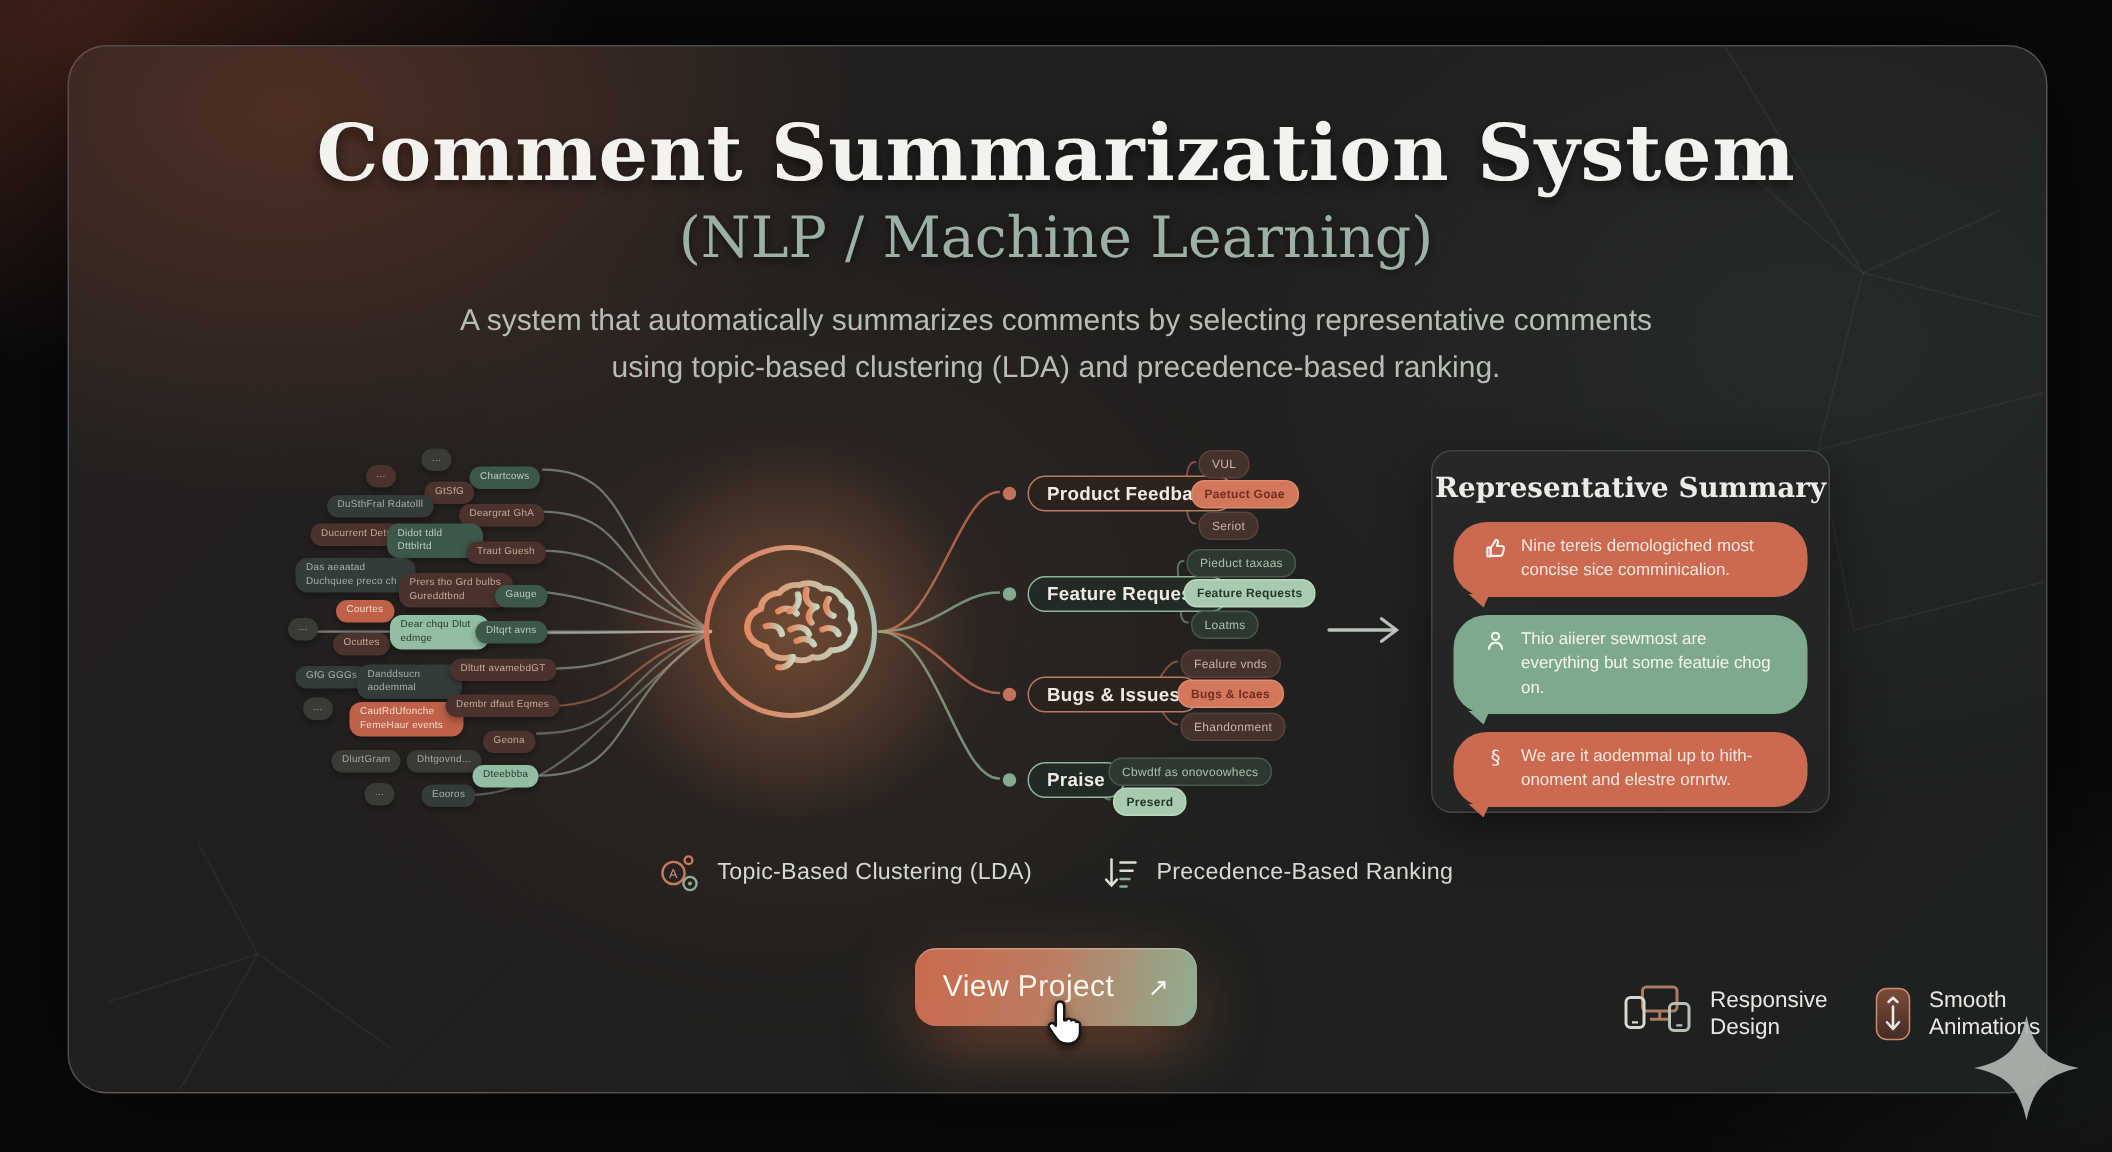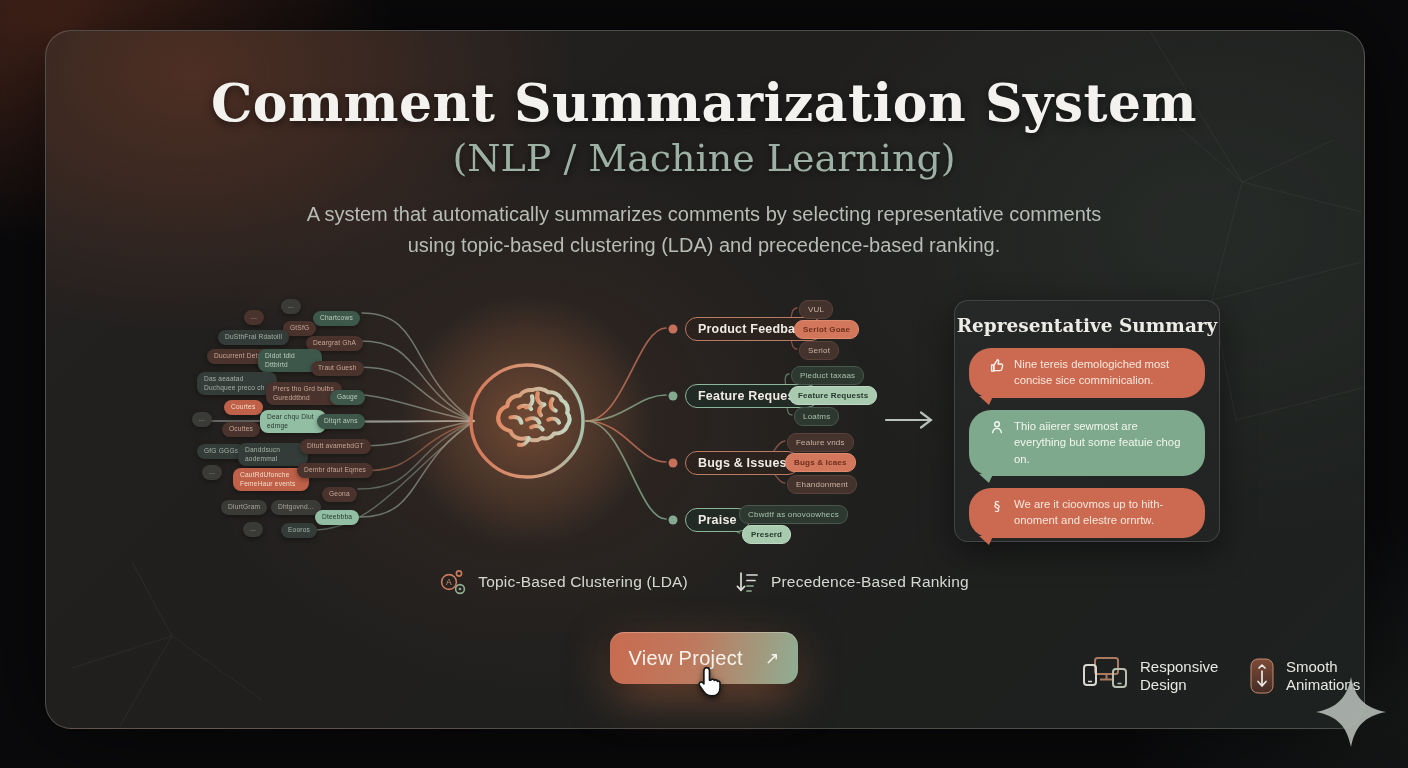--- a/index.html
+++ b/index.html
@@ -217,21 +217,21 @@
     </g>
   </svg>
 
   <div class="cat-label cat-salmon" style="left:685px;top:317px">Product Feedback</div>
   <div class="cat-label cat-green" style="left:685px;top:384px">Feature Requests</div>
   <div class="cat-label cat-salmon" style="left:685px;top:451px">Bugs &amp; Issues</div>
   <div class="cat-label cat-green" style="left:685px;top:508px">Praise</div>
 
   <div id="pills">
       <div class="pill p-brown" style="left: 799px; top: 300px;">VUL</div>
-      <div class="pill p-salmon-filled" style="left: 794px; top: 320px;">Seriot Goae</div>
+      <div class="pill p-salmon-filled" style="left: 794px; top: 320px;">Paetuct Goae</div>
       <div class="pill p-brown" style="left: 799px; top: 341px; text-align: right;">Seriot</div>
       <div class="pill p-green" style="left: 791px; top: 366px;">Pieduct taxaas</div>
       <div class="pill p-mint-filled" style="left: 789px; top: 386px;">Feature Requests</div>
       <div class="pill p-green" style="left: 794px; top: 407px;">Loatms</div>
       <div class="pill p-brown" style="left: 787px; top: 433px;">Fealure vnds</div>
       <div class="pill p-salmon-filled" style="left: 785px; top: 453px;">Bugs &amp; Icaes</div>
       <div class="pill p-brown" style="left: 787px; top: 475px;">Ehandonment</div>
       <div class="pill p-green" style="left: 739px; top: 505px;">Cbwdtf as onovoowhecs</div>
       <div class="pill p-mint-filled" style="left: 742px; top: 525px;">Preserd</div>
     </div>
@@ -249,21 +249,21 @@
       <svg class="sicon" width="16" height="16" viewBox="0 0 16 16" fill="none" stroke="#f4f9f1" stroke-width="1.4" stroke-linecap="round">
         <circle cx="8" cy="5.2" r="2.4"></circle>
         <path d="M3.6,13.6 c.5-2.8 2.1-4.2 4.4-4.2 s3.9,1.4 4.4,4.2"></path>
       </svg>
       <span>Thio aiierer sewmost are everything but some featuie chog on.</span>
     </div>
     <div class="sbubble salmon">
       <svg class="sicon" width="16" height="16" viewBox="0 0 16 16">
         <text x="8" y="12.5" text-anchor="middle" font-size="13" fill="#fdf3ec" font-family="DejaVu Sans">§</text>
       </svg>
-      <span>We are it cioovmos up to hith-onoment and elestre ornrtw.</span>
+      <span>We are it aodemmal up to hith-onoment and elestre ornrtw.</span>
     </div>
   </div>
 
   <div class="features">
     <div class="feature">
       <svg width="28" height="28" viewBox="0 0 28 28" fill="none" stroke-width="1.6">
         <circle cx="10" cy="14" r="7.4" stroke="#c97a5e"></circle>
         <text x="10" y="17" text-anchor="middle" font-size="8.5" fill="#d89673" stroke="none" font-family="Liberation Sans">A</text>
         <circle cx="21" cy="21" r="4.4" stroke="#8fae93"></circle>
         <circle cx="21" cy="21" r="1.3" fill="#8fae93" stroke="none"></circle>

